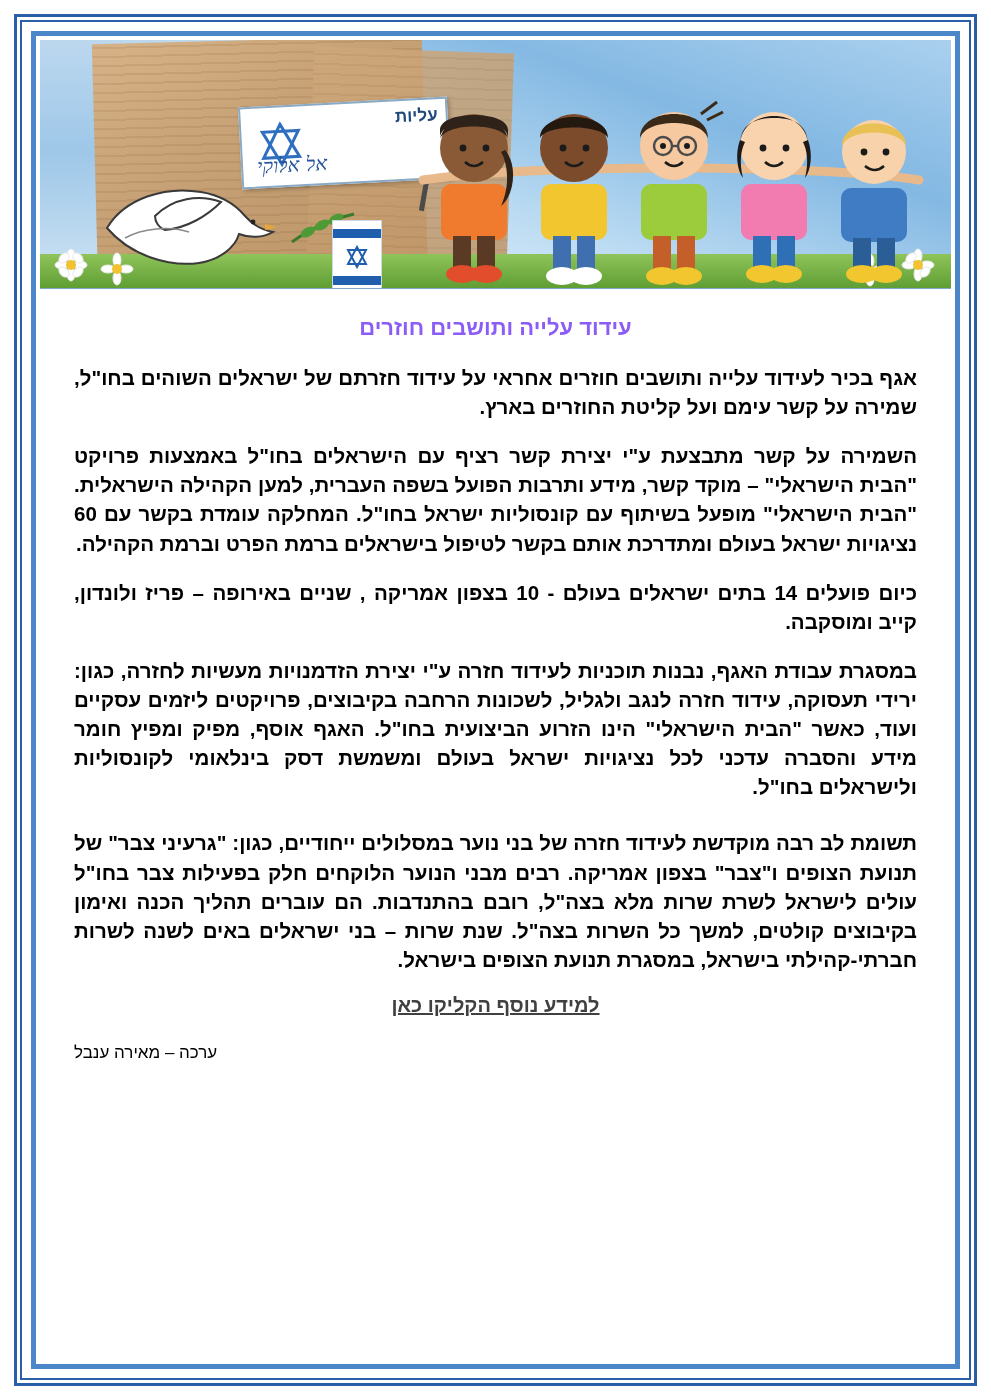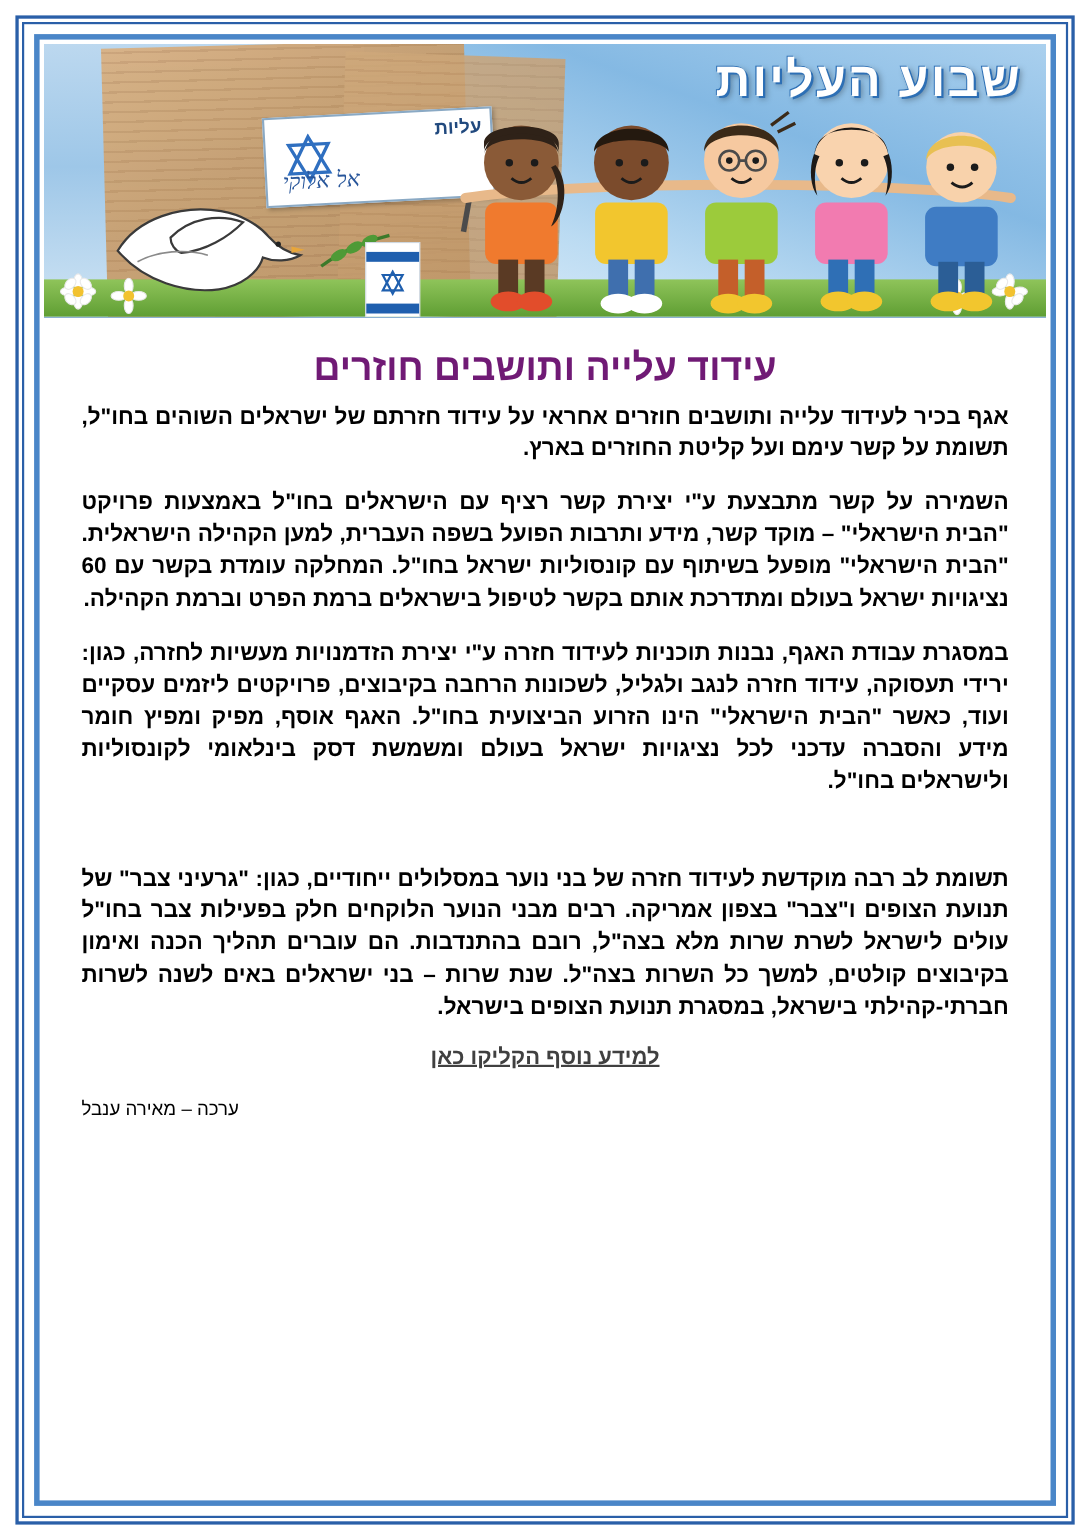--- a/index.html
+++ b/index.html
@@ -217,39 +217,39 @@
     height: 34px;
   }
 
   
   .article {
     padding: 26px 34px 0 34px;
     direction: rtl;
     text-align: right;
   }
   .article h1 {
-    margin: 0 0 10px 0;
-    font-size: 34px;
-    color: #701a75;
+    margin: 0 0 22px 0;
+    font-size: 22px;
+    color: #8b5cf6;
     font-weight: bold;
     text-align: center;
     direction: rtl;
   }
   .article p {
     margin: 0 0 20px 0;
     font-size: 20.5px;
     line-height: 1.42;
     color: #000000;
     font-weight: bold;
     text-align: justify;
     text-align-last: right;
     direction: rtl;
   }
   .article p.spaced-after {
-    margin-bottom: 60px;
+    margin-bottom: 27px;
   }
   .link-line {
     margin: 4px 0 0 0;
     text-align: center;
     direction: rtl;
   }
   .link-line a {
     font-size: 20px;
     font-weight: bold;
     color: #404040;
@@ -324,21 +324,20 @@
           <g fill="#ffffff" stroke="#e9e9e9" stroke-width="1">
             <ellipse cx="17" cy="8" rx="4" ry="7"></ellipse>
               <ellipse cx="17" cy="26" rx="4" ry="7"></ellipse>
             <ellipse cx="8" cy="17" rx="7" ry="4"></ellipse>
               <ellipse cx="26" cy="17" rx="7" ry="4"></ellipse>
           </g>
           <circle cx="17" cy="17" r="5" fill="#f2c230"></circle>
         </svg>
       </div>
 
-      <div class="banner-title">שבוע העליות</div>
 
       <div class="sign-pole"></div>
       <div class="sign">
         <span class="star">
           <svg viewBox="0 0 46 46" width="46" height="46">
             <polygon points="23,3 41,36 5,36" fill="none" stroke="#2f6fc0" stroke-width="3"></polygon>
             <polygon points="23,43 5,10 41,10" fill="none" stroke="#2f6fc0" stroke-width="3"></polygon>
           </svg>
         </span>
         <span class="sign-text">עליות</span>
@@ -453,22 +452,23 @@
             <circle cx="485" cy="64" r="3.4" fill="#1b1b1b"></circle>
             <path d="M464,78 Q474,86 483,78" stroke="#1b1b1b" stroke-width="2.6" fill="none"></path>
           </g>
         </svg>
       </span>
     </div>
 
     <div class="article">
       <h1>עידוד עלייה ותושבים חוזרים</h1>
 
-      <p>אגף בכיר לעידוד עלייה ותושבים חוזרים אחראי על עידוד חזרתם של ישראלים השוהים בחו"ל, תשומת על קשר עימם ועל קליטת החוזרים בארץ.</p>
+      <p>אגף בכיר לעידוד עלייה ותושבים חוזרים אחראי על עידוד חזרתם של ישראלים השוהים בחו"ל, שמירה על קשר עימם ועל קליטת החוזרים בארץ.</p>
       <p>השמירה על קשר מתבצעת ע"י יצירת קשר רציף עם הישראלים בחו"ל באמצעות פרויקט "הבית הישראלי" – מוקד קשר, מידע ותרבות הפועל בשפה העברית, למען הקהילה הישראלית. "הבית הישראלי" מופעל בשיתוף עם קונסוליות ישראל בחו"ל. המחלקה עומדת בקשר עם 60 נציגויות ישראל בעולם ומתדרכת אותם בקשר לטיפול בישראלים ברמת הפרט וברמת הקהילה.</p>
+      <p>כיום פועלים 14 בתים ישראלים בעולם - 10 בצפון אמריקה , שניים באירופה – פריז ולונדון, קייב ומוסקבה.</p>
       <p class="spaced-after">במסגרת עבודת האגף, נבנות  תוכניות לעידוד חזרה ע"י יצירת הזדמנויות מעשיות לחזרה, כגון: ירידי תעסוקה, עידוד חזרה לנגב ולגליל, לשכונות הרחבה בקיבוצים, פרויקטים ליזמים עסקיים ועוד, כאשר "הבית הישראלי" הינו הזרוע הביצועית בחו"ל. האגף אוסף, מפיק ומפיץ חומר מידע והסברה עדכני לכל נציגויות ישראל בעולם ומשמשת דסק בינלאומי לקונסוליות ולישראלים בחו"ל.</p>
       <p>תשומת לב רבה מוקדשת לעידוד חזרה של בני נוער במסלולים ייחודיים, כגון: "גרעיני צבר" של תנועת הצופים ו"צבר" בצפון אמריקה. רבים מבני הנוער הלוקחים חלק בפעילות צבר בחו"ל עולים לישראל לשרת שרות מלא בצה"ל, רובם בהתנדבות. הם עוברים תהליך הכנה ואימון בקיבוצים קולטים, למשך כל השרות בצה"ל. שנת שרות – בני ישראלים באים לשנה לשרות חברתי-קהילתי בישראל, במסגרת תנועת הצופים בישראל.</p>
 
       <div class="link-line">
         <a href="#">למידע נוסף הקליקו כאן</a>
       </div>
 
       <div class="credit">ערכה – מאירה ענבל</div>
     </div>
 

